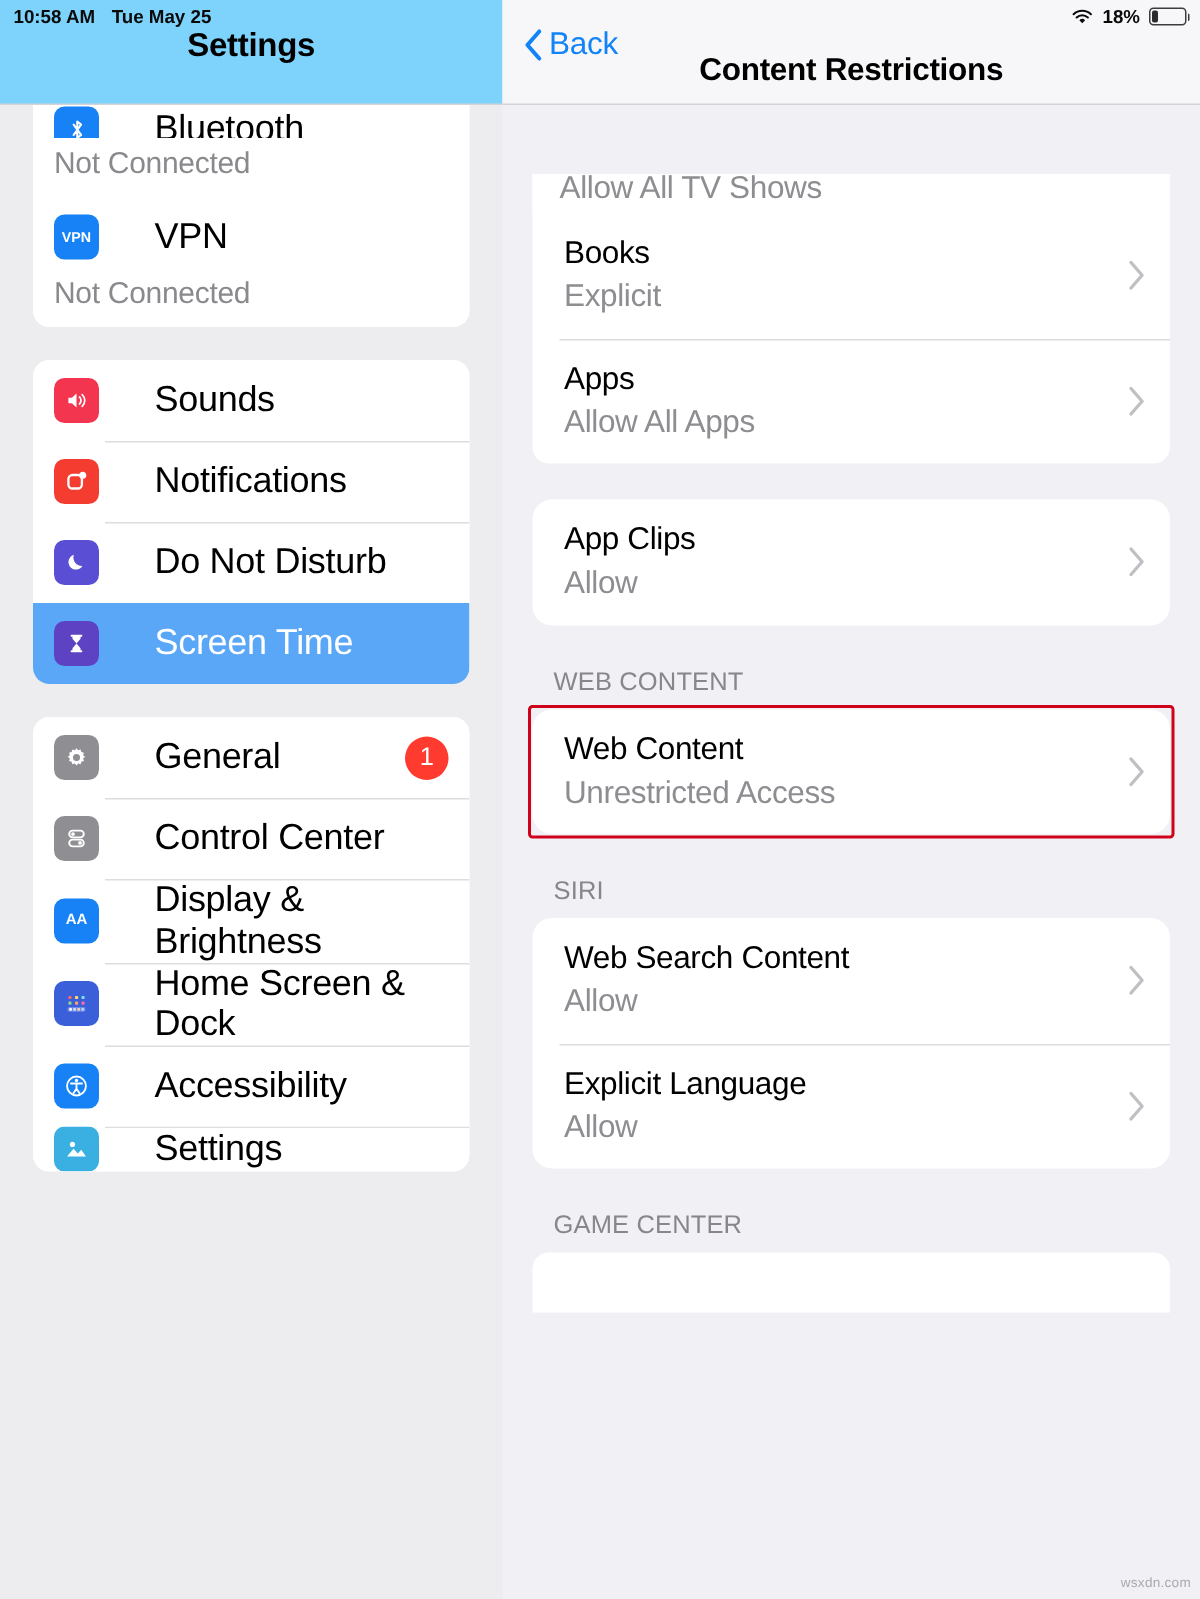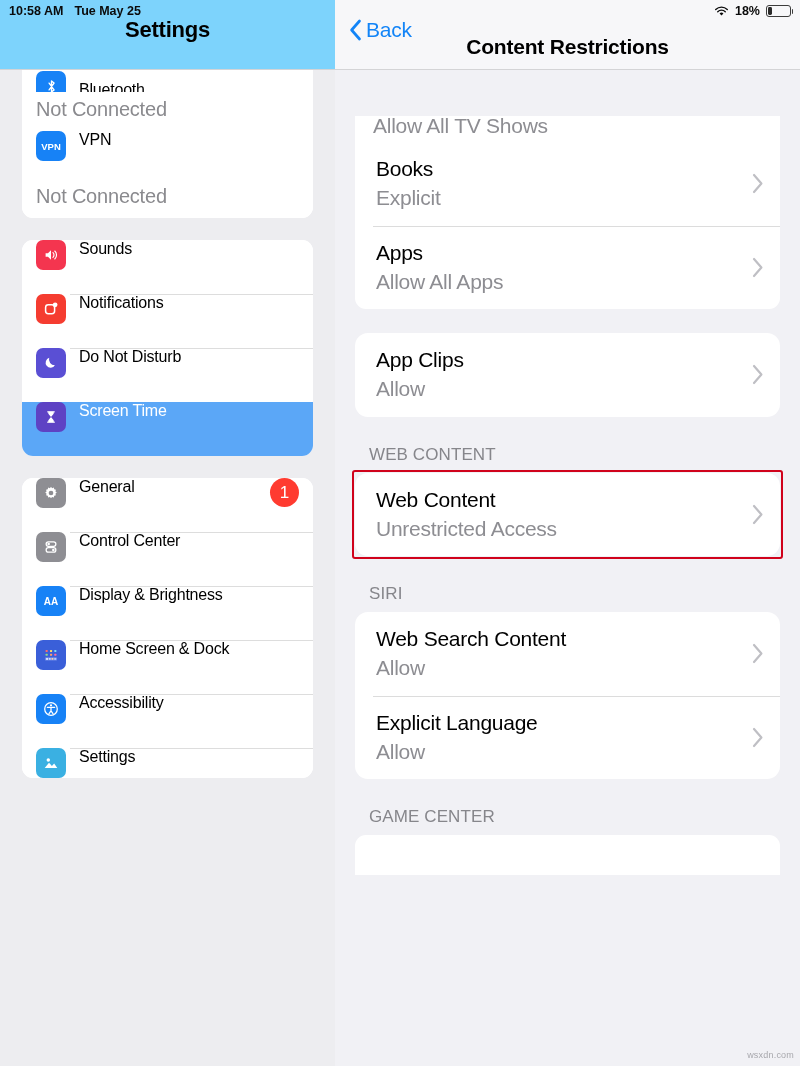--- a/index.html
+++ b/index.html
@@ -48,39 +48,39 @@
   }
   .side-title { font-size:22px; font-weight:bold; color:#000; letter-spacing:-0.2px; }
   .side-scroll { position:absolute; top:70px; left:0; right:0; bottom:0; }
 
   .group {
     background:#fff; margin:0 22px 22px 22px; border-radius:11px; overflow:hidden;
   }
   .group.flush-top { border-radius:0 0 11px 11px; margin-top:0; }
 
   .row {
-    display:flex; padding:0 14px;
+    display:flex; align-items:center; padding:0 14px;
     min-height:54px; position:relative; background:#fff;
   }
   .row + .row::before {
     content:""; position:absolute; left:48px; right:0; top:0;
     height:0.7px; background:#dddddd;
   }
   .row.selected { background:#5ba7f7; }
   .row.selected + .row::before, .row.selected::before { background:transparent; }
 
   .ico {
     width:30px; height:30px; border-radius:7px; flex:0 0 30px;
     margin-right:13px; display:flex; align-items:center;
     justify-content:center; color:#fff; font-size:12px; font-weight:bold;
   }
   .ico svg { display:block; }
   .row-label {
-    font-size:16px; color:#000; letter-spacing:-0.2px; line-height:1.16;
-    flex:1; word-break:break-word;
+    font-size:24px; color:#000; letter-spacing:-0.2px; line-height:1.16;
+    flex:1; word-break:break-word;margin-left:24px;
   }
   .row.selected .row-label { color:#fff; }
   .sub {
     font-size:20px; color:#8a8a8e; letter-spacing:-0.2px;
     padding:0 14px 10px 14px; background:#fff; line-height:1.15;
   }
   .badge {
     min-width:29px; height:29px; border-radius:15px; background:#ff3b30;
     color:#fff; font-size:17px; font-weight:normal;
     display:flex; align-items:center; justify-content:center;

